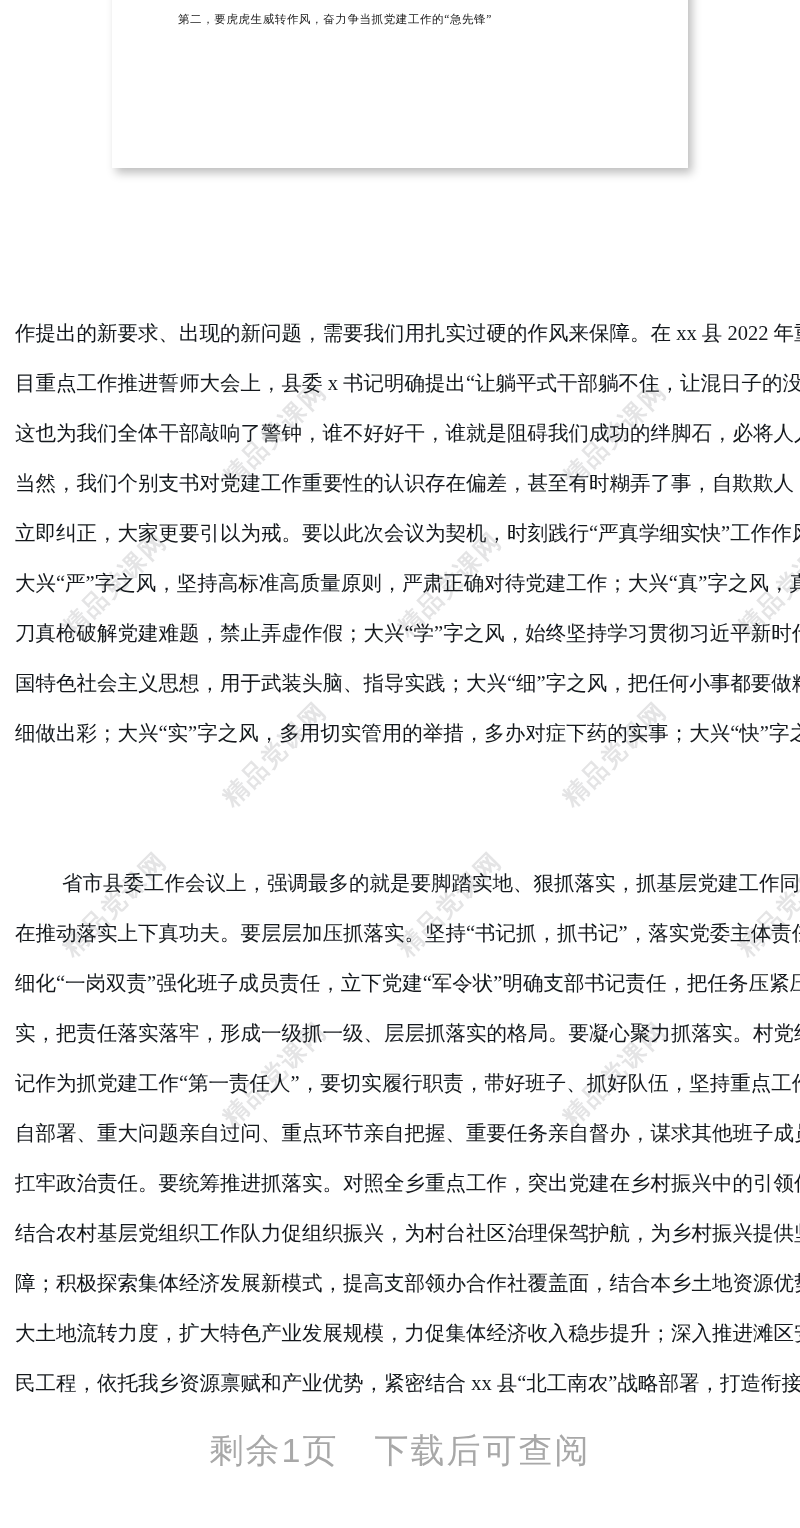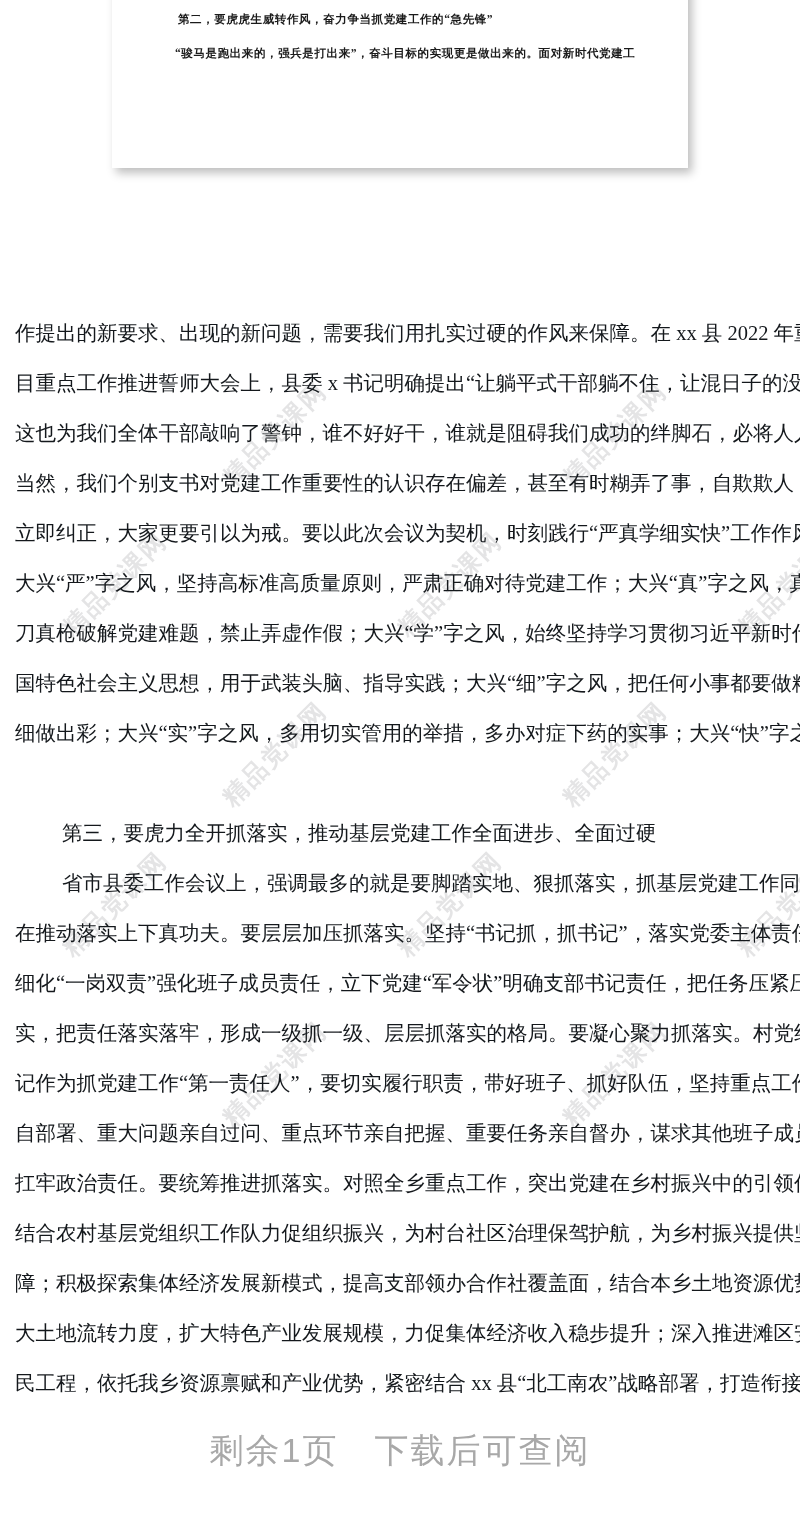--- a/index.html
+++ b/index.html
@@ -33,21 +33,20 @@
     position: relative;
     overflow: hidden;
   }
   .card-line {
     font-size: 11.5px;
     line-height: 11.5px;
     color: #1b1b1b;
     white-space: nowrap;
     letter-spacing: 0.6px;
     font-family: "Liberation Serif", "DejaVu Serif", serif;
-    font-weight: bold;
   }
   .card-line-1 { position: absolute; left: 66px; top: 68px; }
   .card-line-2 { position: absolute; left: 63px; top: 102px; }
 
   
   .doc-body {
     position: absolute;
     left: 0;
     top: 318px;
     width: 800px;
@@ -108,21 +107,20 @@
     letter-spacing: 2px;
     white-space: pre;
   }
 </style>
 </head>
 <body>
 
 <div class="page-card-wrap">
   <div class="page-card">
     <div class="card-line card-line-1">第二，要虎虎生威转作风，奋力争当抓党建工作的“急先锋”</div>
-    <div class="card-line card-line-2">“骏马是跑出来的，强兵是打出来”，奋斗目标的实现更是做出来的。面对新时代党建工</div>
   </div>
 </div>
 
 <div class="wm-layer">
   <div class="wm" style="left:215px; top:470px;">精品党课网</div>
   <div class="wm" style="left:555px; top:470px;">精品党课网</div>
   <div class="wm" style="left:390px; top:620px;">精品党课网</div>
   <div class="wm" style="left:730px; top:620px;">精品党课网</div>
   <div class="wm" style="left:55px;  top:620px;">精品党课网</div>
   <div class="wm" style="left:215px; top:790px;">精品党课网</div>
@@ -138,21 +136,20 @@
 
 <div class="doc-line" style="top: 0px;"><span>作提出的新要求、出现的新问题，需要我们用扎实过硬的作风来保障。在 xx 县 2022 年重点项</span></div>
     <div class="doc-line" style="top: 50px;"><span>目重点工作推进誓师大会上，县委 x 书记明确提出“让躺平式干部躺不住，让混日子的没市场”，</span></div>
     <div class="doc-line" style="top: 100px;"><span>这也为我们全体干部敲响了警钟，谁不好好干，谁就是阻碍我们成功的绊脚石，必将人人唾弃。</span></div>
     <div class="doc-line" style="top: 150px;"><span>当然，我们个别支书对党建工作重要性的认识存在偏差，甚至有时糊弄了事，自欺欺人，需要</span></div>
     <div class="doc-line" style="top: 200px;"><span>立即纠正，大家更要引以为戒。要以此次会议为契机，时刻践行“严真学细实快”工作作风，</span></div>
     <div class="doc-line" style="top: 250px;"><span>大兴“严”字之风，坚持高标准高质量原则，严肃正确对待党建工作；大兴“真”字之风，真</span></div>
     <div class="doc-line" style="top: 300px;"><span>刀真枪破解党建难题，禁止弄虚作假；大兴“学”字之风，始终坚持学习贯彻习近平新时代中</span></div>
     <div class="doc-line" style="top: 350px;"><span>国特色社会主义思想，用于武装头脑、指导实践；大兴“细”字之风，把任何小事都要做精做</span></div>
     <div class="doc-line" style="top: 400px;"><span>细做出彩；大兴“实”字之风，多用切实管用的举措，多办对症下药的实事；大兴“快”字之</span></div>
-    <div class="doc-line indent" style="top: 500px;"><span>第三，要虎力全开抓落实，推动基层党建工作全面进步、全面过硬</span></div>
     <div class="doc-line indent" style="top: 550px;"><span>省市县委工作会议上，强调最多的就是要脚踏实地、狠抓落实，抓基层党建工作同样必须</span></div>
     <div class="doc-line" style="top: 600px;"><span>在推动落实上下真功夫。要层层加压抓落实。坚持“书记抓，抓书记”，落实党委主体责任，</span></div>
     <div class="doc-line" style="top: 650px;"><span>细化“一岗双责”强化班子成员责任，立下党建“军令状”明确支部书记责任，把任务压紧压</span></div>
     <div class="doc-line" style="top: 700px;"><span>实，把责任落实落牢，形成一级抓一级、层层抓落实的格局。要凝心聚力抓落实。村党组织书</span></div>
     <div class="doc-line" style="top: 750px;"><span>记作为抓党建工作“第一责任人”，要切实履行职责，带好班子、抓好队伍，坚持重点工作亲</span></div>
     <div class="doc-line" style="top: 800px;"><span>自部署、重大问题亲自过问、重点环节亲自把握、重要任务亲自督办，谋求其他班子成员一同</span></div>
     <div class="doc-line" style="top: 850px;"><span>扛牢政治责任。要统筹推进抓落实。对照全乡重点工作，突出党建在乡村振兴中的引领作用，</span></div>
     <div class="doc-line" style="top: 900px;"><span>结合农村基层党组织工作队力促组织振兴，为村台社区治理保驾护航，为乡村振兴提供坚强保</span></div>
     <div class="doc-line" style="top: 950px;"><span>障；积极探索集体经济发展新模式，提高支部领办合作社覆盖面，结合本乡土地资源优势，加</span></div>
     <div class="doc-line" style="top: 1000px;"><span>大土地流转力度，扩大特色产业发展规模，力促集体经济收入稳步提升；深入推进滩区安居富</span></div>

